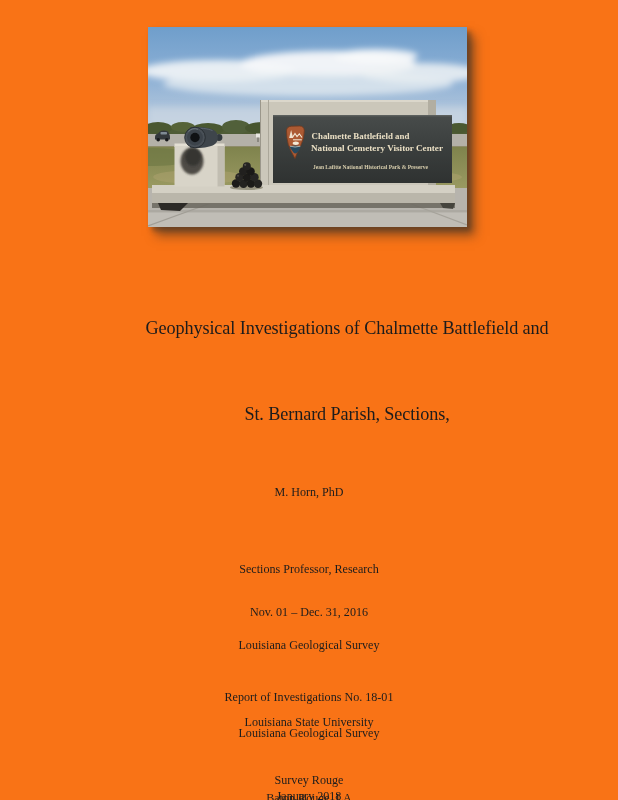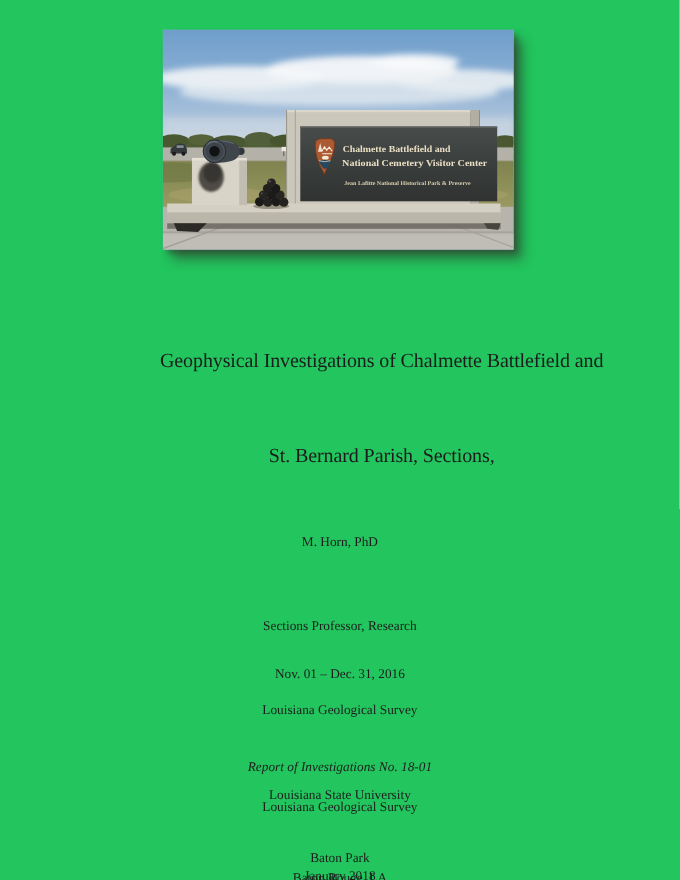--- a/index.html
+++ b/index.html
@@ -1,39 +1,39 @@
 <!DOCTYPE html>
 <html><head>
 <meta charset="utf-8">
 <style>
   html,body{margin:0;padding:0;background:#ffffff;}
   .page{
     position:relative;
     width:618px;height:800px;
-    background:#22c55e;
+    background:#f97316;
     font-family:"Liberation Serif", serif;
     color:#1a1a1a;
     overflow:hidden;
   }
   .photo-wrap{
     position:absolute;left:148px;top:27px;width:319px;height:200px;
     box-shadow:4px 4px 5px rgba(50,46,40,.45), 8px 9px 10px rgba(50,46,40,.5);
     overflow:hidden;background:#8fb2d6;
   }
   .photo-wrap svg{display:block;}
   .txtblock{
     position:absolute;left:0;width:618px;text-align:center;white-space:pre;
   }
   .title{
     top:257px;font-size:18.2px;line-height:28.5px;color:#1c1c1c;letter-spacing:-0.1px;padding-left:38px;
   }
   .body12{font-size:12.1px;color:#1d1d1d;}
   .author{top:429px;line-height:25.5px;}
   .study{top:574px;line-height:15.5px;}
-  .report{top:659px;line-height:15.5px;font-style:italic;}
+  .report{top:659px;line-height:15.5px;}
   .publisher{top:695px;line-height:15.5px;}
   .date{top:758px;line-height:15.5px;}
   .sign-text{font-family:"Liberation Serif", serif;font-weight:bold;}
 </style>
 </head>
 <body>
 
 <div class="page">
 
   <div class="photo-wrap">
@@ -207,20 +207,20 @@
   <div class="txtblock body12 study">
     <div>Nov. 01 – Dec. 31, 2016</div>
   </div>
 
   <div class="txtblock body12 report">
     <div>Report of Investigations No. 18-01</div>
   </div>
 
   <div class="txtblock body12 publisher">
     <div>Louisiana Geological Survey</div>
-    <div>Baton Park</div>
+    <div>Survey Rouge</div>
   </div>
 
   <div class="txtblock body12 date">
     <div>January 2018</div>
   </div>
 
 </div>
 
 </body></html>

